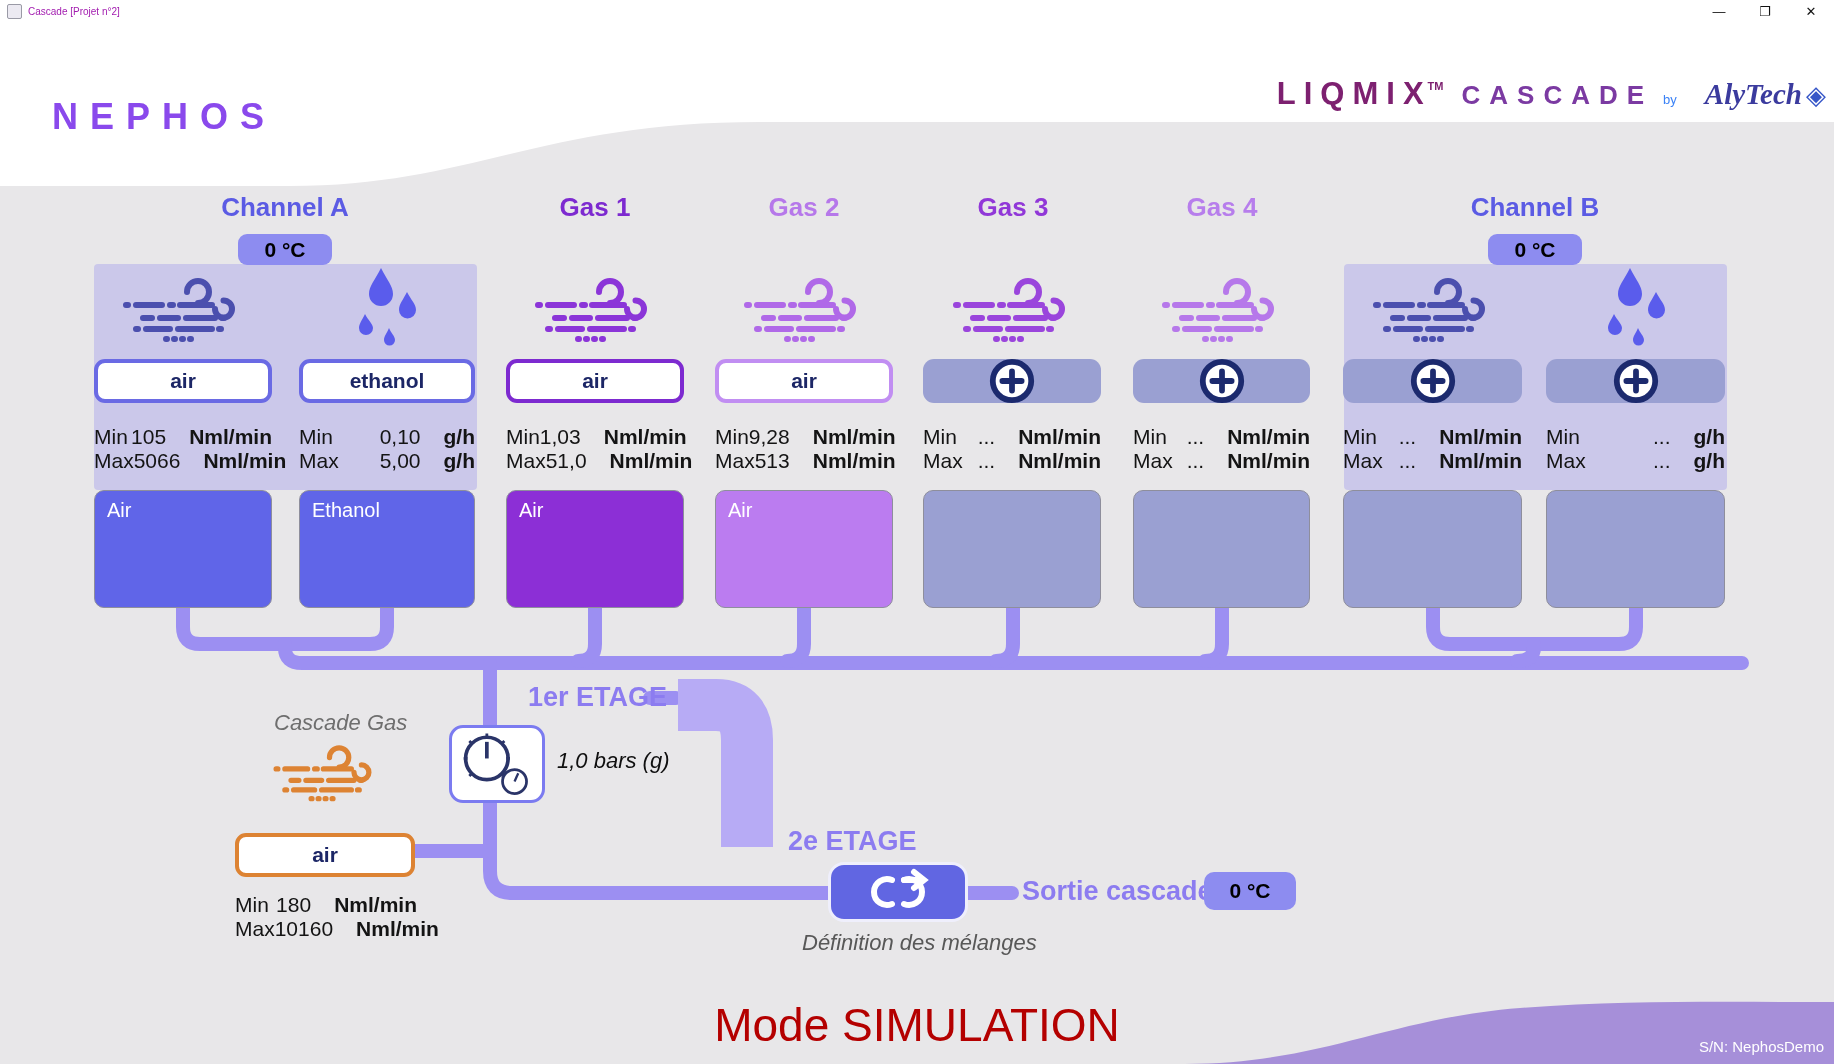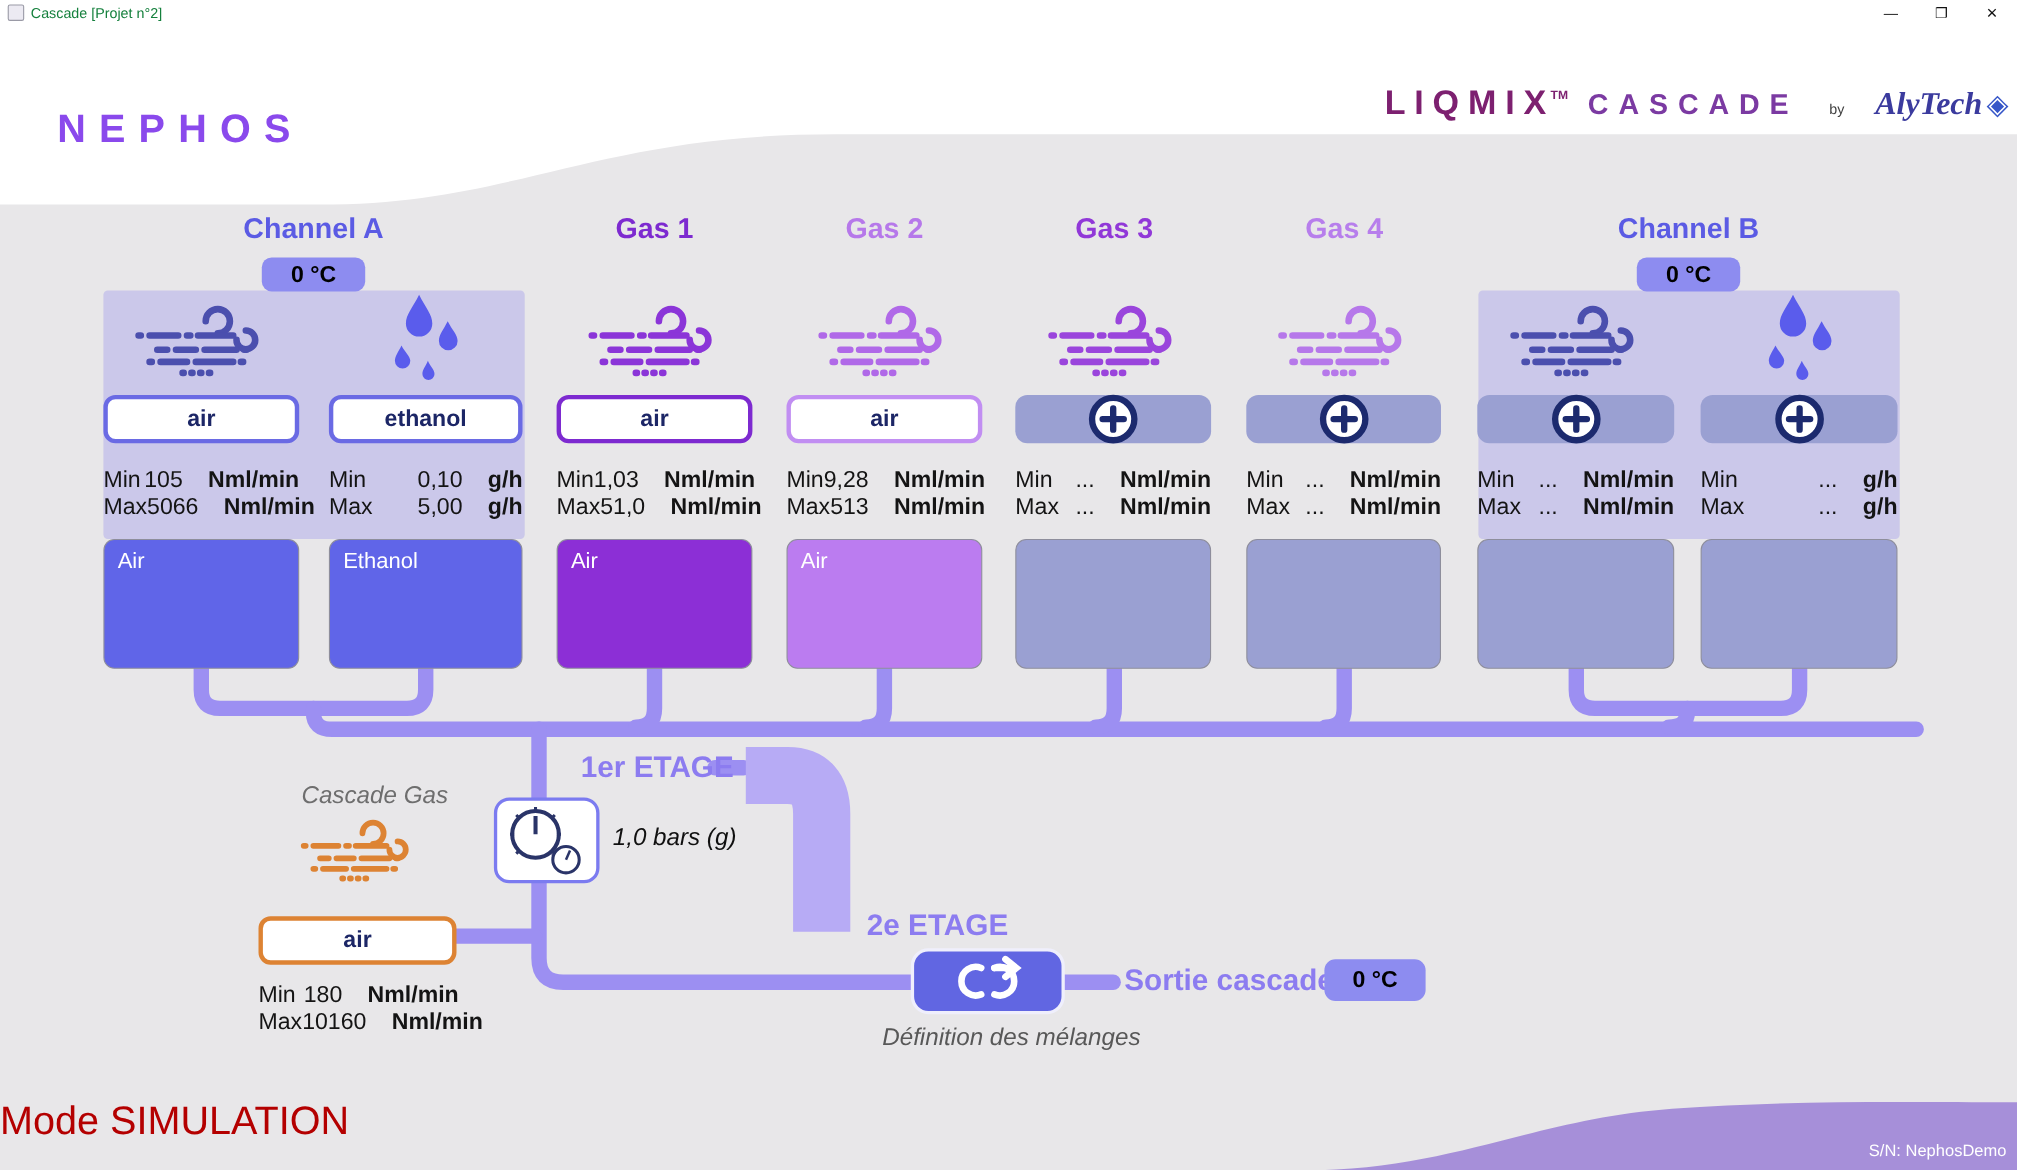--- a/index.html
+++ b/index.html
@@ -2,33 +2,33 @@
 <html style="--bg-gray: #e8e7e9; --panel: #cbc8ea; --badge: #8d8cf0; --plusbg: #9aa0d2; --pipe: #9c8ff2; --pipe-wide: #b7abf5; --stage: #8c7cf0; --mixer: #6166e2; --wave: #a68fd9; --mode-red: #b40000; --navy: #1c2a6e;"><head>
 <meta charset="utf-8">
 <style>
   html,body{margin:0;padding:0;background:#fff;}
   .page{position:relative;width:1834px;height:1064px;overflow:hidden;background:#fff;
         font-family:"Liberation Sans",sans-serif;-webkit-font-smoothing:antialiased;}
 
   
   .titlebar{position:absolute;left:0;top:0;width:100%;height:22px;background:#fff;display:flex;align-items:center;}
   .app-icon{width:13px;height:13px;margin:0 6px 0 7px;border:1px solid #9a9aa6;border-radius:2px;background:#eceaf2;}
-  .title-text{font-size:13px;color:#15803d;}
+  .title-text{font-size:10px;color:#a21caf;}
   .win-btns{margin-left:auto;display:flex;}
   .win-btn{width:46px;height:22px;display:flex;align-items:center;justify-content:center;font-size:13px;color:#111;cursor:default;}
   .menubar{position:absolute;left:0;top:22px;width:100%;height:34px;background:#f0f0f0;display:flex;align-items:center;padding-left:2px;box-sizing:border-box;}
   .menu-item{font-size:20px;color:#111;padding:0 14px;height:100%;display:flex;align-items:center;}
 
   
   .nephos{position:absolute;left:52px;top:96px;font-size:36px;font-weight:800;letter-spacing:12px;color:#8a49ec;}
   .brand-right{position:absolute;right:8px;top:76px;display:flex;align-items:baseline;}
   .liqmix{font-size:31px;font-weight:700;letter-spacing:8px;color:#7d2070;}
   .tm{font-size:11px;font-weight:700;color:#7d2070;position:relative;top:-14px;left:-4px;}
   .cascade-word{font-size:26px;font-weight:600;letter-spacing:9px;color:#7b3aa2;margin-left:14px;}
-  .by{font-size:13px;color:#404040;margin:0 6px 0 28px;}
+  .by{font-size:13px;color:#3b82f6;margin:0 6px 0 10px;}
   .alytech{font-family:"Liberation Serif",serif;font-style:italic;font-size:29px;font-weight:600;color:#3b3b9e;margin-left:22px;}
   .gem{font-size:26px;color:#3656c8;margin-left:4px;}
 
   
   .col-title{position:absolute;top:192px;width:200px;text-align:center;font-size:26px;font-weight:700;}
   .temp-badge{position:absolute;top:234px;width:94px;height:31px;border-radius:9px;background:var(--badge);
               color:#000000;font-size:21px;font-weight:700;display:flex;align-items:center;justify-content:center;z-index:3;}
   .panel{position:absolute;top:264px;width:383px;height:226px;background:var(--panel);border-radius:4px;z-index:1;}
   .icon{position:absolute;z-index:3;}
   .icon-wind{top:272px;width:130px;height:80px;}
@@ -49,21 +49,21 @@
 
   
   .bg-svg,.pipes{position:absolute;left:0;top:0;width:1834px;height:1064px;pointer-events:none;}
   .bg-svg{z-index:0;} .pipes{z-index:2;}
   .stage-label{position:absolute;font-size:27px;font-weight:700;color:var(--stage);z-index:3;}
   .plain-label{position:absolute;z-index:3;font-style:italic;}
   .gauge{position:absolute;left:449px;top:725px;width:96px;height:78px;background:#fff;border:3px solid #7b7bf0;
          border-radius:14px;box-sizing:border-box;z-index:3;display:flex;align-items:center;justify-content:center;}
   .mixer{position:absolute;left:828px;top:862px;width:140px;height:60px;background:var(--mixer);border:3px solid #efeffc;
          border-radius:16px;box-sizing:border-box;z-index:3;display:flex;align-items:center;justify-content:center;cursor:pointer;}
-  .mode{position:absolute;left:0;top:998px;width:100%;text-align:left;font-size:36px;font-weight:500;color:var(--mode-red);z-index:3;}
+  .mode{position:absolute;left:0;top:998px;width:100%;text-align:center;font-size:46px;font-weight:500;color:var(--mode-red);z-index:3;}
   .serial{position:absolute;right:10px;top:1038px;font-size:15px;color:#fff;z-index:4;}
 </style>
 </head>
 <body>
 
 <div class="page">
 
   <svg class="bg-svg" viewBox="0 0 1834 1064" preserveAspectRatio="none">
     <path d="M0,186 H290 C470,186 540,122 760,122 H1834 V1064 H0 Z" fill="var(--bg-gray)"></path>
     <path d="M1185,1064 C1320,1064 1390,1018 1520,1008 C1630,1000 1720,1002 1834,1002 V1064 Z" fill="var(--wave)"></path>

